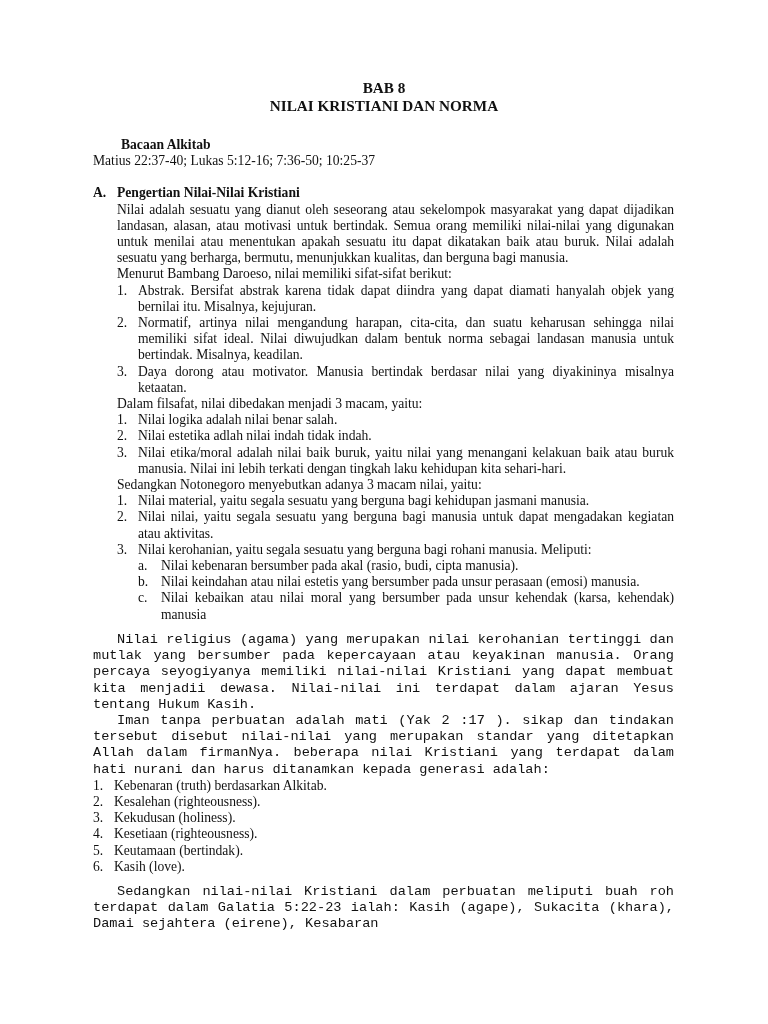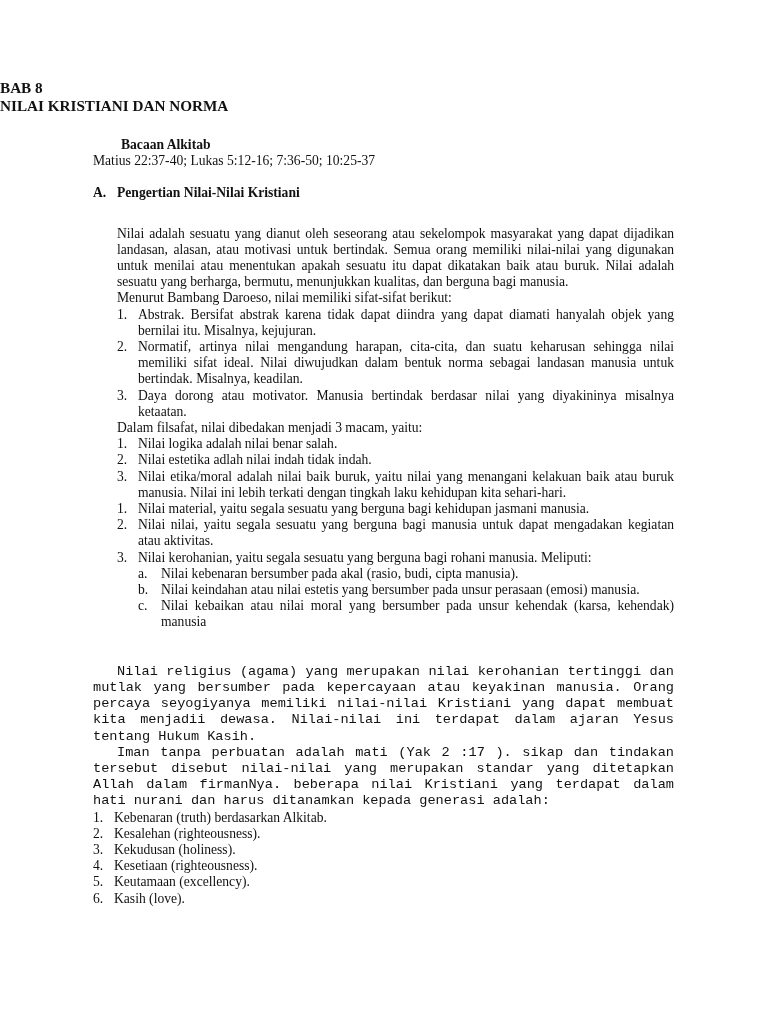--- a/index.html
+++ b/index.html
@@ -3,28 +3,28 @@
   <meta charset="utf-8">
   <style>
     html, body { margin: 0; padding: 0; background: #ffffff; }
     body { width: 768px; height: 1024px; overflow: hidden; position: relative; }
     .page {
       position: absolute; left: 0; top: 0; width: 768px; height: 1024px;
       background: #ffffff; color: #111111;
       font-family: "Liberation Serif", "DejaVu Serif", serif;
       font-size: 13.6px; line-height: 16.2px;
     }
-    .title-block { position: absolute; left: 0; top: 79px; width: 768px; font-weight: bold; font-size: 15.2px; line-height: 18px; }
+    .title-block { position: absolute; left: 0; top: 79px; width: 768px; text-align: center; font-weight: bold; font-size: 15.2px; line-height: 18px; }
     .content { position: absolute; left: 93px; top: 137px; width: 581px; }
     .bold { font-weight: bold; margin-left: 28px; }
     .justify { text-align: justify; }
     .gap { height: 16px; }
     .sec-head { display: flex; font-weight: bold; }
     .sec-head .lbl { width: 24px; flex: none; }
-    .indent { margin-left: 24px; margin-top: 24px; }
+    .indent { margin-left: 24px; }
     .li { display: flex; }
     .li .num { width: 21px; flex: none; }
     .li .txt { flex: 1; text-align: justify; }
     .sub { margin-left: 21px; }
     .sub .li .num { width: 23px; }
     .para { text-align: justify; text-indent: 24px; font-family: Liberation Mono, monospace; }
     .tight-gap { height: 9px; }
   </style>
 </head>
 <body>
@@ -75,20 +75,21 @@
         <div class="li">
             <span class="num">2.</span>
             <span class="txt">Nilai estetika adlah nilai indah tidak indah.</span>
           </div>
         <div class="li">
             <span class="num">3.</span>
             <span class="txt">Nilai etika/moral adalah nilai baik buruk, yaitu nilai yang menangani kelakuan baik atau buruk manusia. Nilai ini lebih terkati dengan tingkah laku kehidupan kita sehari-hari.</span>
           </div>
       </div>
 
+      <div>Sedangkan Notonegoro menyebutkan adanya 3 macam nilai, yaitu:</div>
       <div>
         <div class="li">
             <span class="num">1.</span>
             <span class="txt">Nilai material, yaitu segala sesuatu yang berguna bagi kehidupan jasmani manusia.</span>
           </div>
         <div class="li">
             <span class="num">2.</span>
             <span class="txt">Nilai nilai, yaitu segala sesuatu yang berguna bagi manusia untuk dapat mengadakan kegiatan atau aktivitas.</span>
           </div>
         <div class="li">
@@ -131,24 +132,25 @@
       <div class="li">
           <span class="num">3.</span>
           <span class="txt">Kekudusan (holiness).</span>
         </div>
       <div class="li">
           <span class="num">4.</span>
           <span class="txt">Kesetiaan (righteousness).</span>
         </div>
       <div class="li">
           <span class="num">5.</span>
-          <span class="txt">Keutamaan (excellency).</span>
+          <span class="txt">Keutamaan (bertindak).</span>
         </div>
       <div class="li">
           <span class="num">6.</span>
           <span class="txt">Kasih (love).</span>
         </div>
     </div>
 
     <div class="tight-gap"></div>
 
+    <div class="para">Sedangkan nilai-nilai Kristiani dalam perbuatan meliputi buah roh terdapat dalam Galatia 5:22-23 ialah: Kasih (agape), Sukacita (khara), Damai sejahtera (eirene), Kesabaran</div>
   </div>
 </div>
 
 </body></html>

